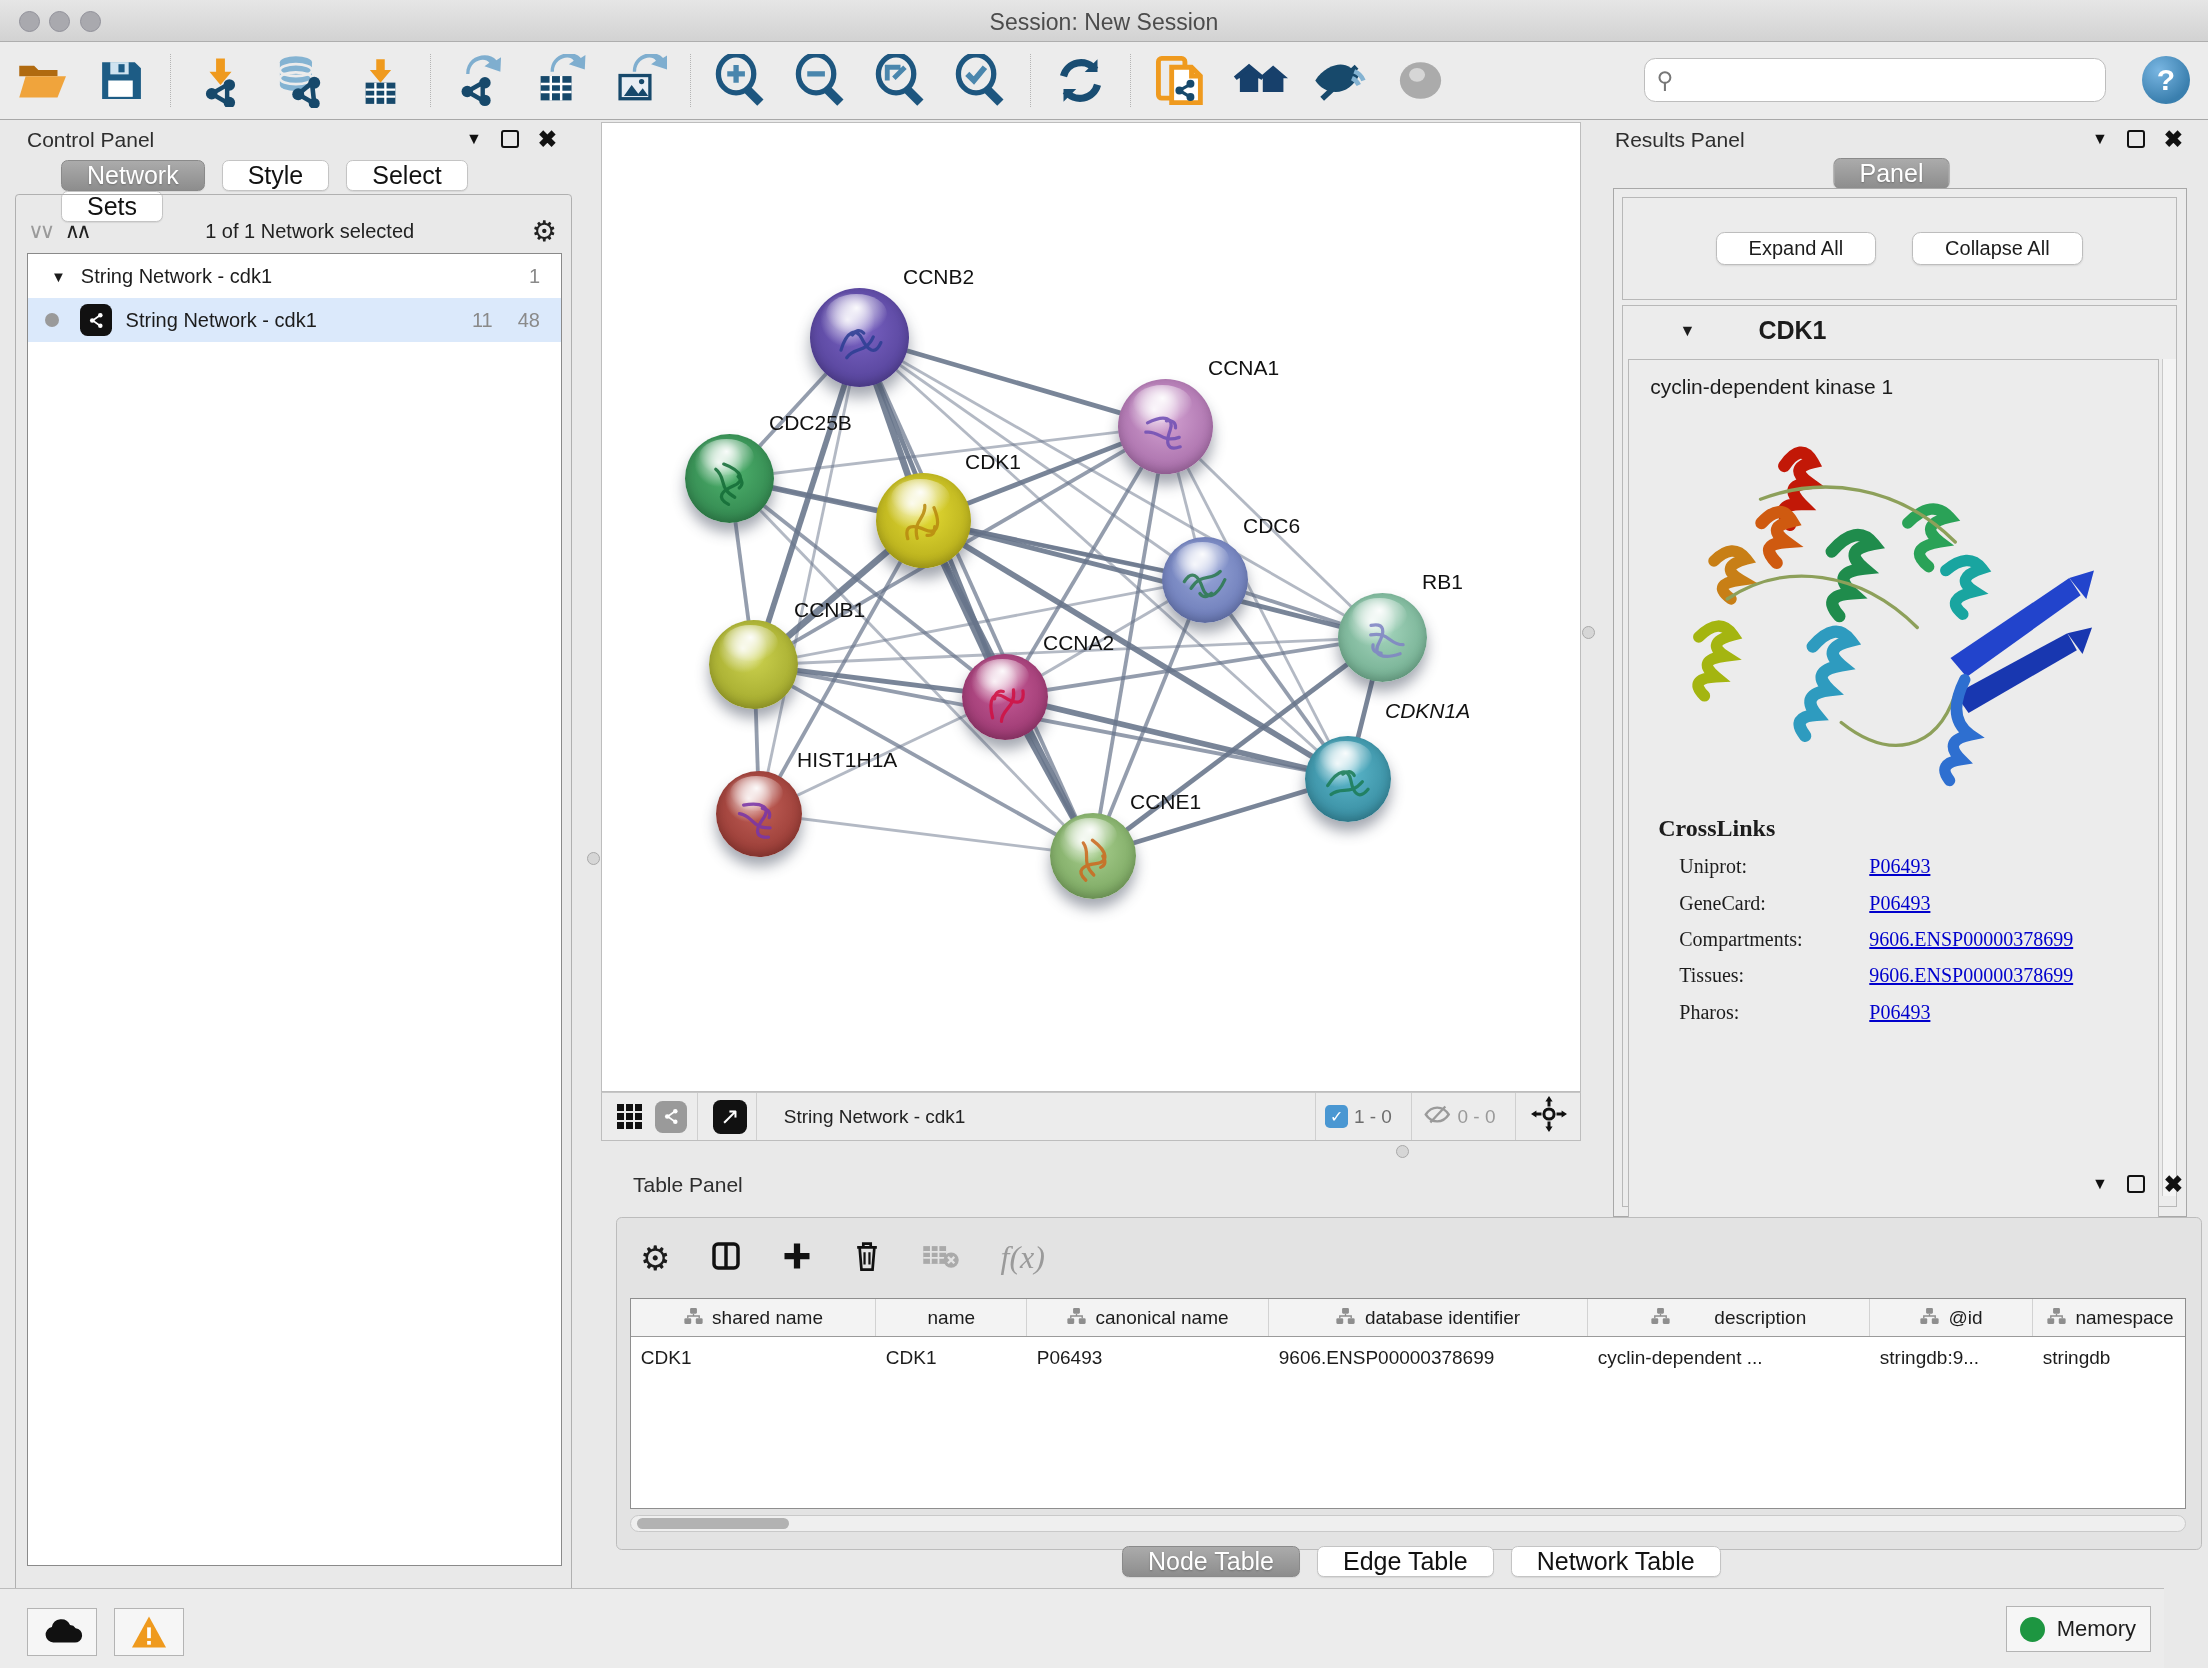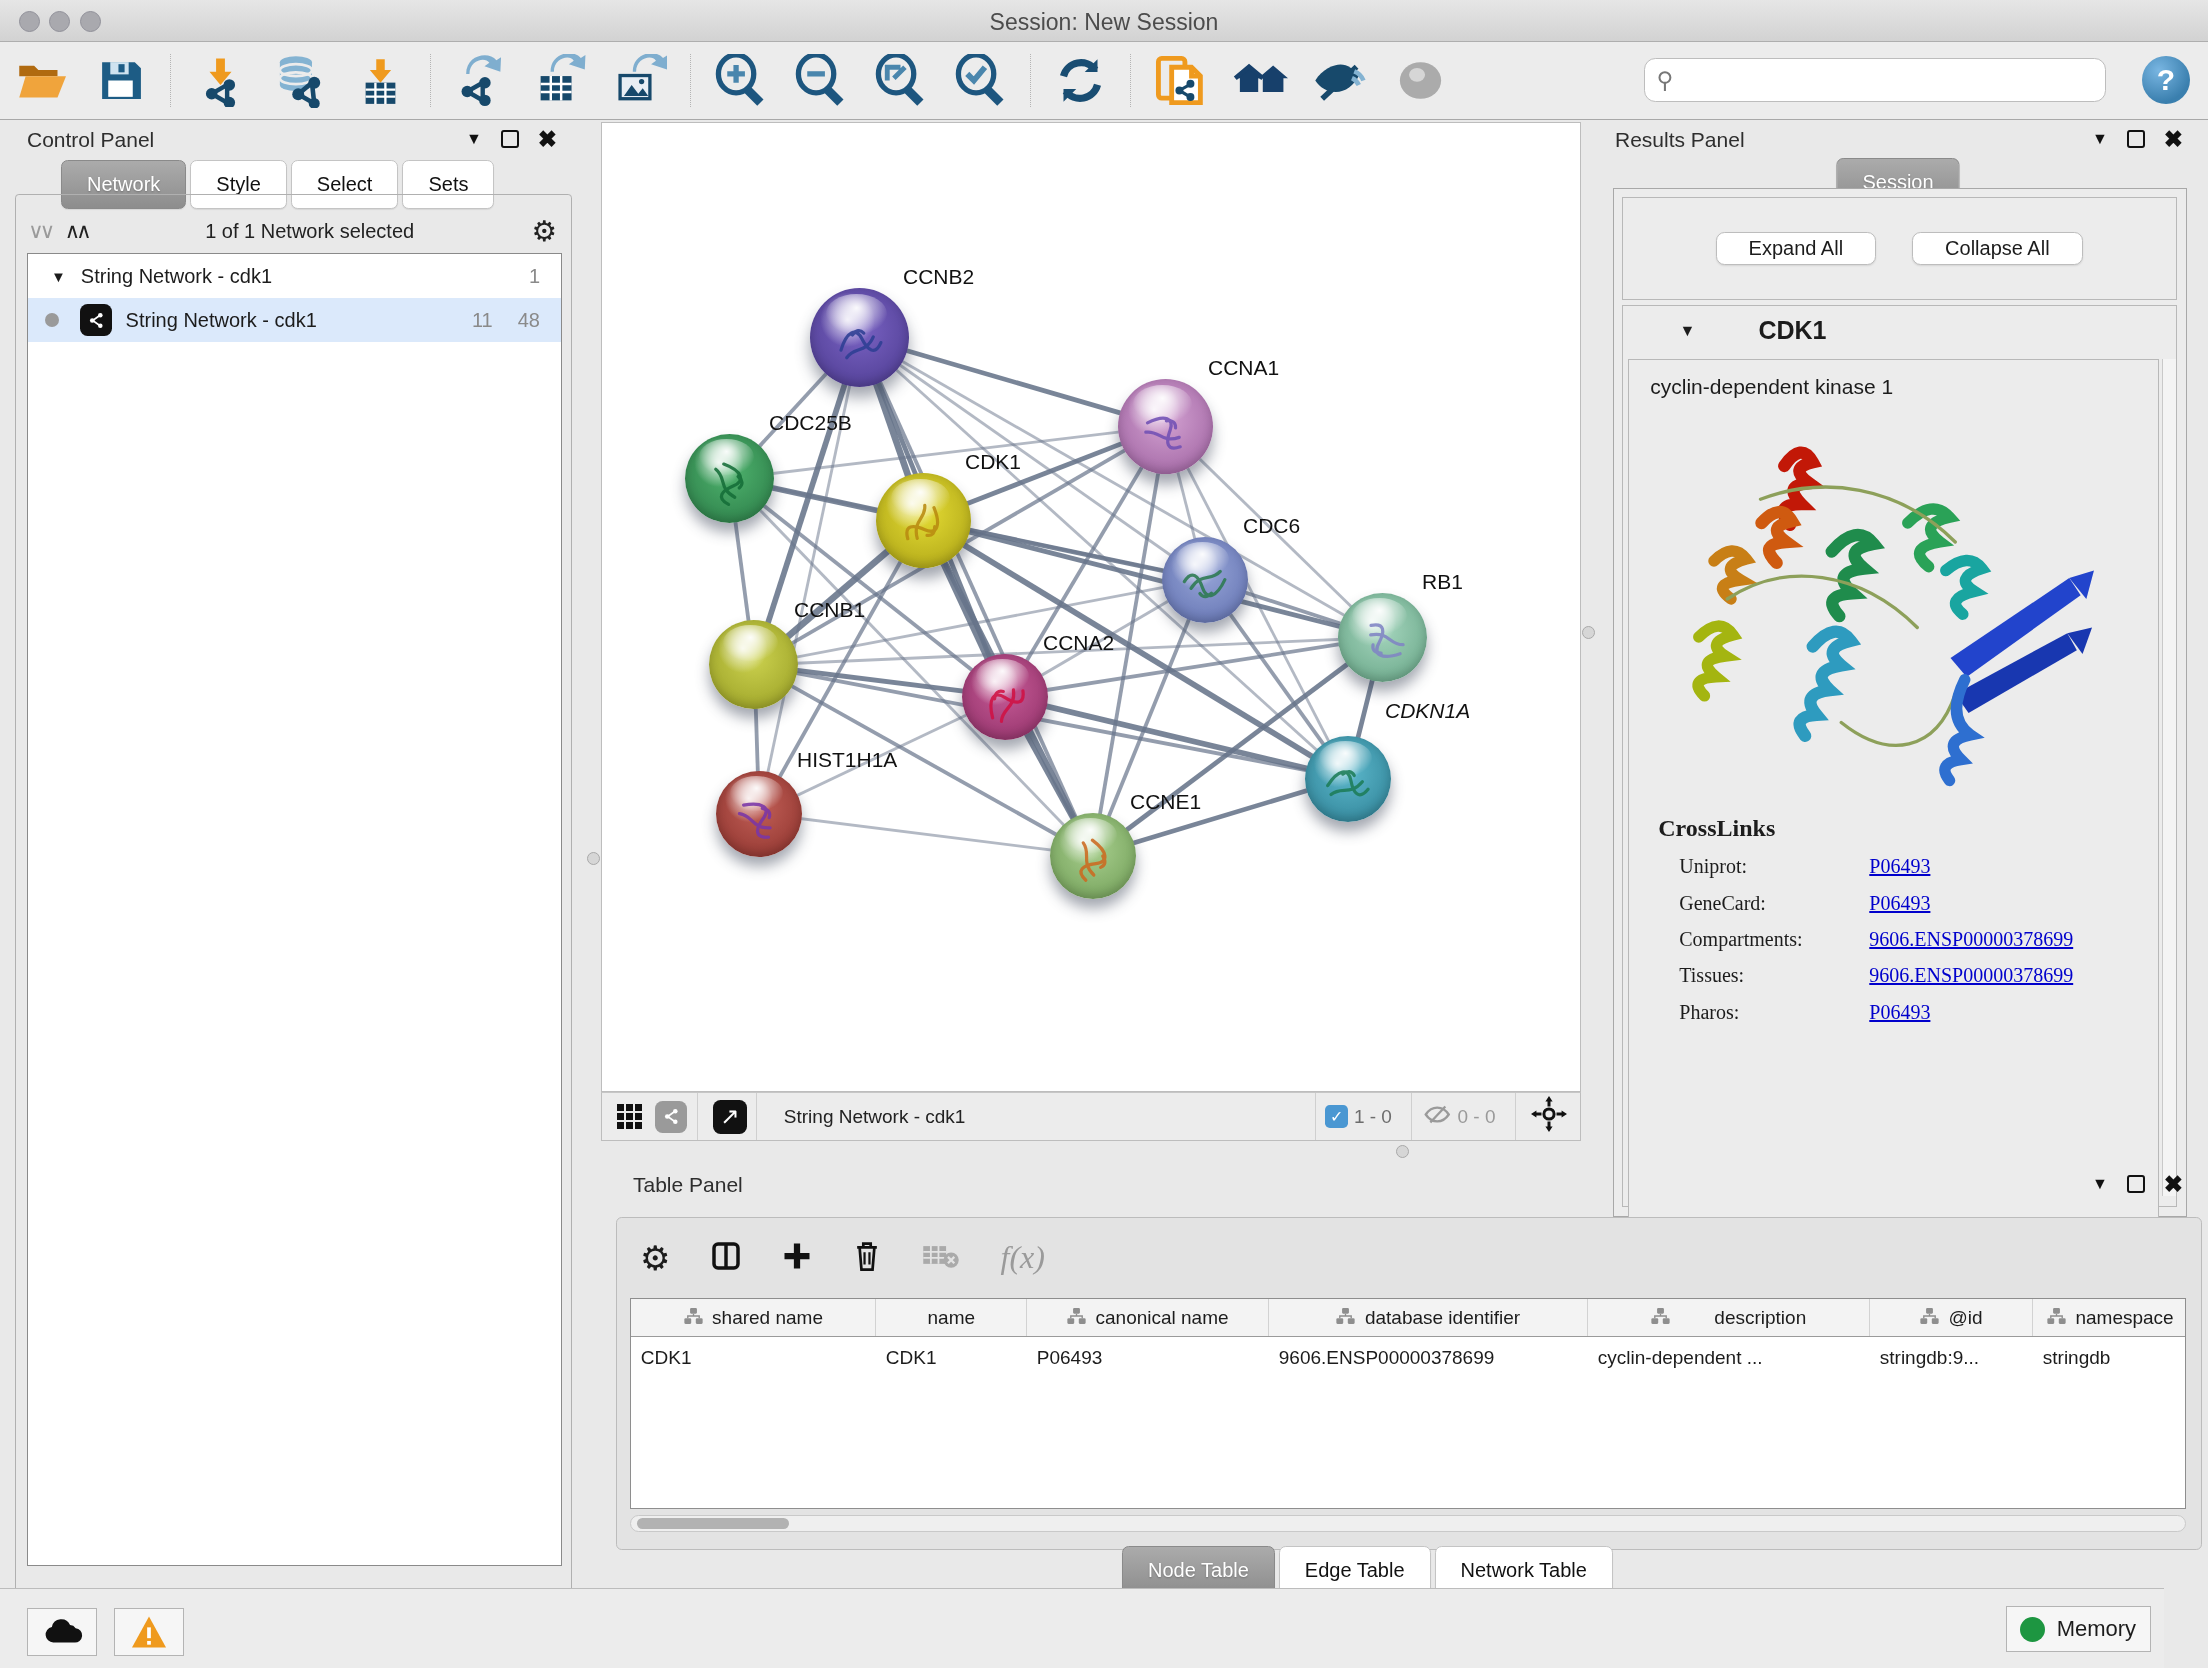--- a/index.html
+++ b/index.html
@@ -27,22 +27,22 @@
     background:radial-gradient(circle at 35% 30%, #79b6e2, #3a7fae 70%); color:#fff;
     font-size:30px; font-weight:bold; text-align:center; line-height:48px; }
 
   
   .panel-head { position:absolute; font-size:21px; color:#2e2e2e; }
   .win-btns { position:absolute; display:flex; align-items:center; gap:19px; }
   .wb-collapse { font-size:16px; color:#111; }
   .wb-float { width:18px; height:18px; border:2.4px solid #111; border-radius:2.9px; }
   .wb-close { font-size:23px; font-weight:bold; color:#111; line-height:18px; }
 
-  .tab { display:inline-block; padding:12px 25px; background:#fff; border:1px solid #c4c4c4;
-    border-radius:6.7px; font-size:20px; color:#111; margin-right:4px; box-shadow:0 1px 1px rgba(0,0,0,.08); }
+  .tab { display:inline-block; padding:0 25px; background:#fff; border:1px solid #c4c4c4;
+    border-radius:6.7px; font-size:25px; color:#111; margin-right:17px; box-shadow:0 1px 1px rgba(0,0,0,.08); }
   .tab.selected { background:linear-gradient(#ababab,#8d8d8d); color:#fff; border-color:#8a8a8a;
     text-shadow:0 1px 1.9px rgba(0,0,0,.25); }
 
   
   #control-panel { position:absolute; left:0; top:120px; width:588px; height:1469px; background:#e9e9e9; }
   #cp-tabs { position:absolute; left:61px; top:40px; }
   #cp-box { position:absolute; left:15px; top:74px; width:557px; height:1484px;
     border:1px solid #b0b0b0; border-radius:3.8px; }
   #cp-selrow { position:absolute; left:15px; top:88px; width:557px; height:46px;
     display:flex; align-items:center; font-size:20px; color:#222; }
@@ -565,21 +565,21 @@
 <span class="split-dot" style="left:1582px; top:626px"></span>
 <span class="split-dot" style="left:1396px; top:1145px"></span>
 
 <div id="results-panel">
   <div class="panel-head" style="left:23px; top:7.6px">Results Panel</div>
   <div class="win-btns" style="right:25px; top:9.5px">
     <span class="wb-collapse">▼</span>
     <span class="wb-float"></span>
     <span class="wb-close">✖</span>
   </div>
-  <div id="rp-tab"><span class="tab selected">Session</span></div>
+  <div id="rp-tab"><span class="tab selected">Panel</span></div>
   <div id="rp-outer">
     <div id="rp-btnbox">
       <span class="rp-btn">Expand All</span>
       <span class="rp-btn">Collapse All</span>
     </div>
     <div id="rp-entry">
       <div id="rp-entry-head">
         <span class="caret">▼</span>
         <span class="pname">CDK1</span>
       </div>

